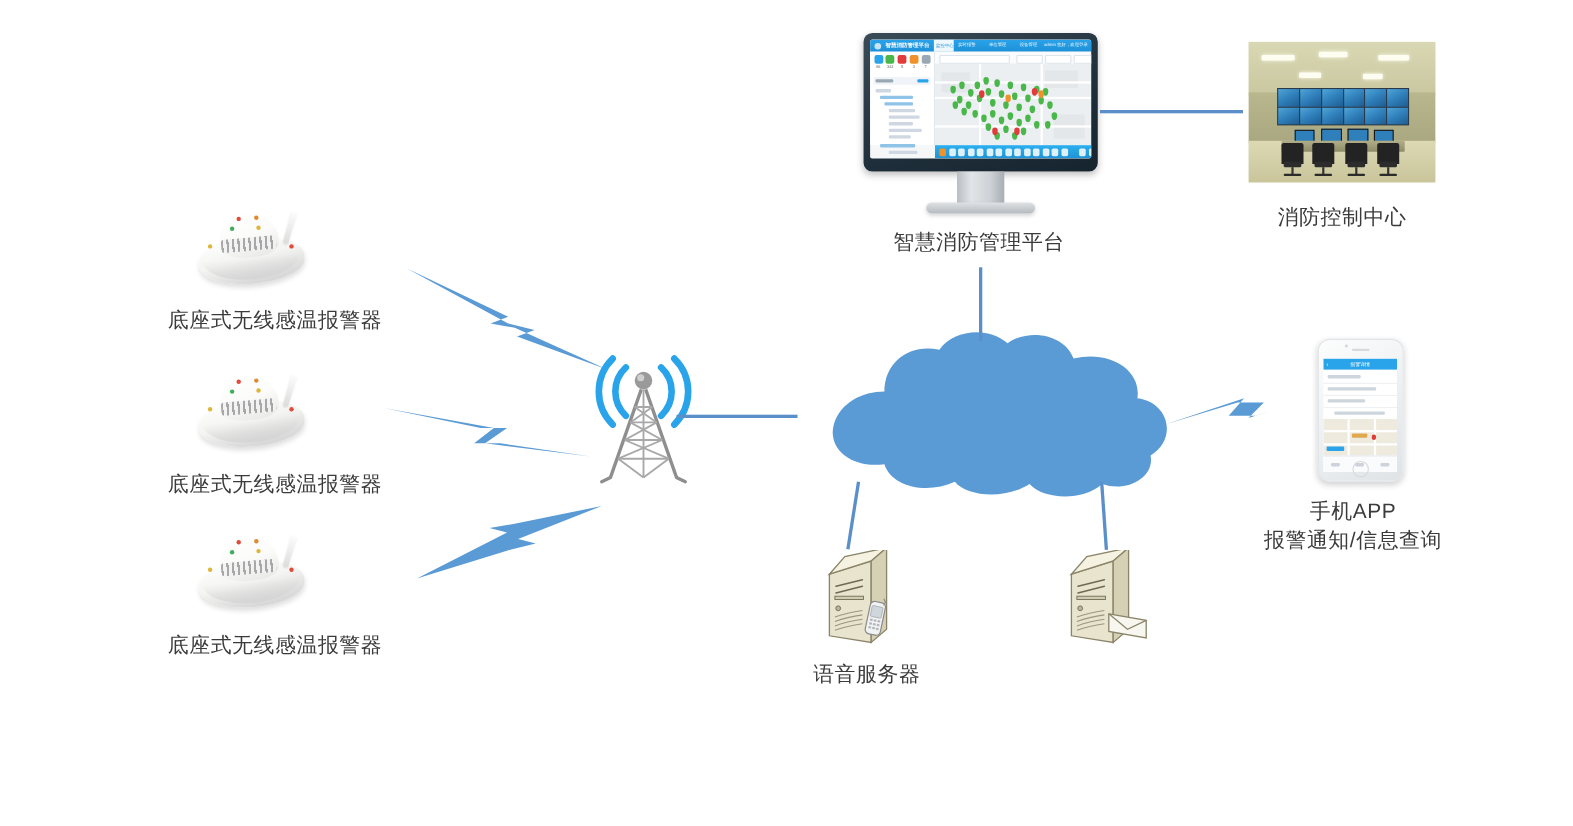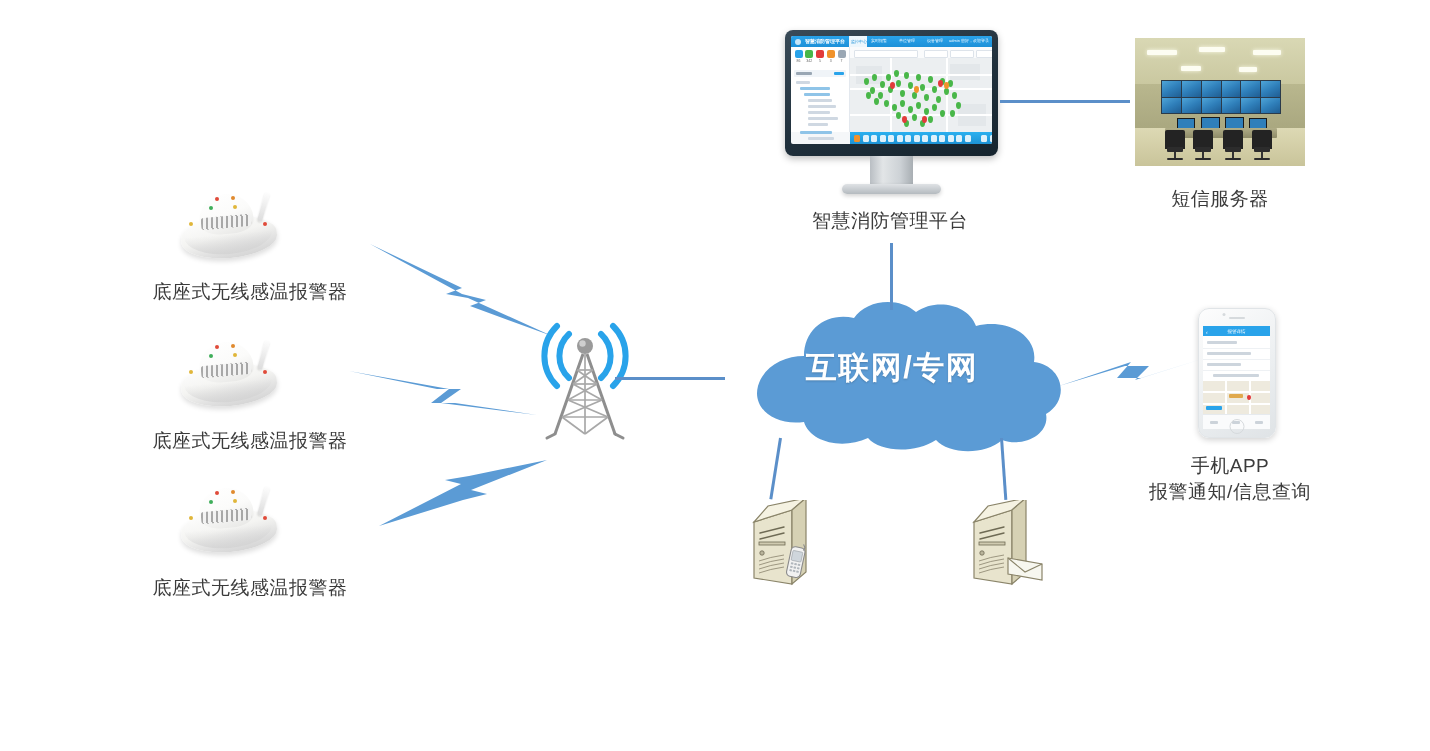--- a/index.html
+++ b/index.html
@@ -480,21 +480,20 @@
                C224,-2 256,4 264,26
                C296,18 326,36 322,62
                C352,66 358,100 334,114
                C338,134 312,148 290,140
                C272,156 236,154 224,140
                C202,154 168,152 156,138
                C130,150 98,142 92,122
                C62,126 40,108 46,86
                C52,66 72,56 92,56 Z" fill="#5b9bd5"></path>
     </svg>
-    <div class="cloud-text">互联网/专网</div>
   </div>
 
   <div class="line line-v" style="left:890px; top:243px; height:67px;"></div>
 
   <div class="line" style="left:779px; top:438px; width:3px; height:62px; transform:rotate(9deg); transform-origin: top center;"></div>
 
   <div class="line" style="left:1000px; top:438px; width:3px; height:62px; transform:rotate(-4deg); transform-origin: top center;"></div>
 
   <svg class="bolt" style="left:1057px; top:352px;" width="150" height="48" viewBox="0 0 150 48">
     <polygon points="2,34 74,10 60,26 84,26 148,6 78,28 92,14 68,14" fill="#5b9bd5"></polygon>
@@ -700,21 +699,21 @@
         <div class="chair-base"></div>
       </div>
       <div class="chair" style="left:117px; top:92px; width:20px; height:30px;">
         <div class="chair-back"></div>
         <div class="chair-seat"></div>
         <div class="chair-leg"></div>
         <div class="chair-base"></div>
       </div>
     </div>
   </div>
-  <div class="label" style="left:1070px; top:185px; width:300px;">短信服务器</div>
+  <div class="label" style="left:1070px; top:185px; width:300px;">消防控制中心</div>
 
   <div class="phone" style="left:1198px; top:308px; width:78px; height:130px;">
     <div class="phone-body"></div>
     <div class="phone-cam"></div>
     <div class="phone-speaker"></div>
     <div class="phone-screen">
       <div class="ph-header">
         <div class="hb">‹</div>
         <div class="ht">报警详情</div>
       </div>
@@ -783,20 +782,21 @@
           <rect x="6" y="19.5" width="2.5" height="2" rx="0.5"></rect>
           <rect x="9.5" y="19.5" width="2.5" height="2" rx="0.5"></rect>
           <rect x="2.5" y="23" width="2.5" height="2" rx="0.5"></rect>
           <rect x="6" y="23" width="2.5" height="2" rx="0.5"></rect>
           <rect x="9.5" y="23" width="2.5" height="2" rx="0.5"></rect>
         </g>
         <path d="M11,-4 L13,-1 L12,2" fill="none" stroke="#8a8a8a" stroke-width="1.1"></path>
       </g>
     </svg>
   </div>
+  <div class="label" style="left:668px; top:600px; width:240px;">语音服务器</div>
 
   <div class="server" style="left:968px; top:500px;">
     <svg width="78" height="92" viewBox="0 0 78 92">
       <polygon points="6,22 44,10 44,84 6,78" fill="#e8e4cd" stroke="#8a8469" stroke-width="1.2"></polygon>
       <polygon points="6,22 20,6 58,-2 44,10" fill="#f5f2e2" stroke="#8a8469" stroke-width="1.2"></polygon>
       <polygon points="44,10 58,-2 58,72 44,84" fill="#d6d1b4" stroke="#8a8469" stroke-width="1.2"></polygon>
       <g stroke="#6e6a54" stroke-width="1.4" fill="none" stroke-linecap="round">
         <line x1="12" y1="33" x2="36" y2="27"></line>
         <line x1="12" y1="39" x2="36" y2="33"></line>
       </g>

